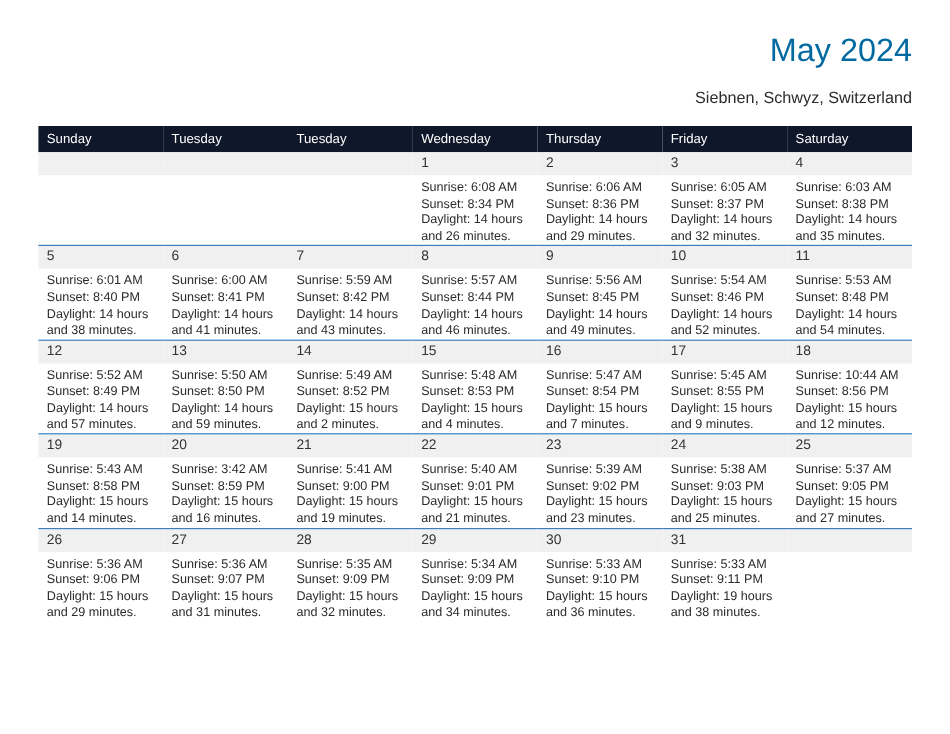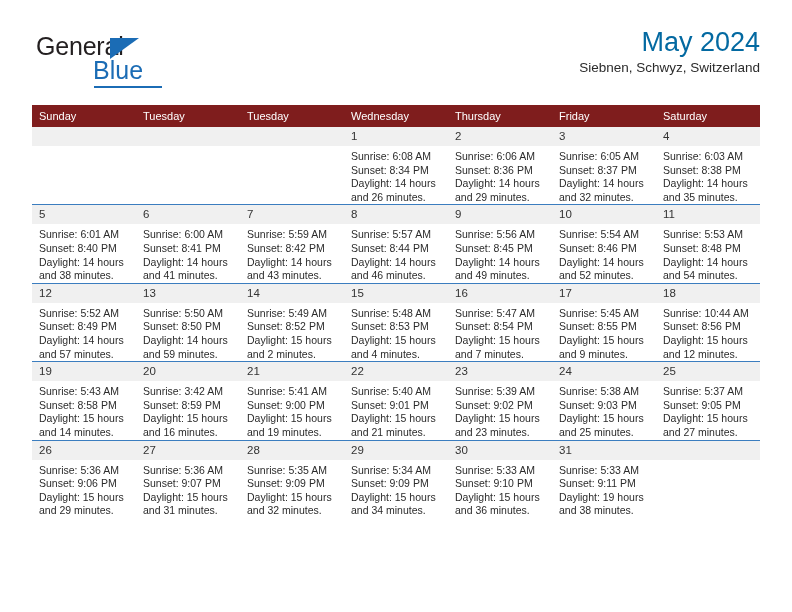--- a/index.html
+++ b/index.html
@@ -78,38 +78,38 @@
     top: 0;
     text-align: right;
   }
   .cal-title {
     font-size: 27px;
     color: #0369a1;
     line-height: 1.1;
     white-space: nowrap;
   }
   .cal-subtitle {
-    margin-top: 2px;
+    margin-top: 16px;
     font-size: 13.5px;
     color: #2b2b2b;
     line-height: 1.2;
     white-space: nowrap;
   }
 
   
   .calendar {
     position: absolute;
     left: 32px;
     top: 105px;
     width: 728px;
     border-collapse: collapse;
     table-layout: fixed;
   }
   .calendar th {
-    background: #7f1d1d;
+    background: #0f172a;
     color: #ffffff;
     font-size: 11px;
     font-weight: normal;
     text-align: left;
     padding: 5px 0 5px 7px;
     height: 12px;
     border: none;
   }
   .calendar td {
     vertical-align: top;
@@ -150,26 +150,20 @@
     background: #f0f0f0;
   }
 </style>
 </head>
 <body>
 
 <div class="page">
 
   <div class="header">
 
-    <div class="logo">
-      <span class="logo-general">General</span>
-      <span class="logo-triangle"></span>
-      <span class="logo-blue">Blue</span>
-      <span class="logo-underline"></span>
-    </div>
 
     <div class="titles">
       <div class="cal-title">May 2024</div>
       <div class="cal-subtitle">Siebnen, Schwyz, Switzerland</div>
     </div>
 
   </div>
 
   <table class="calendar">
     <thead>

